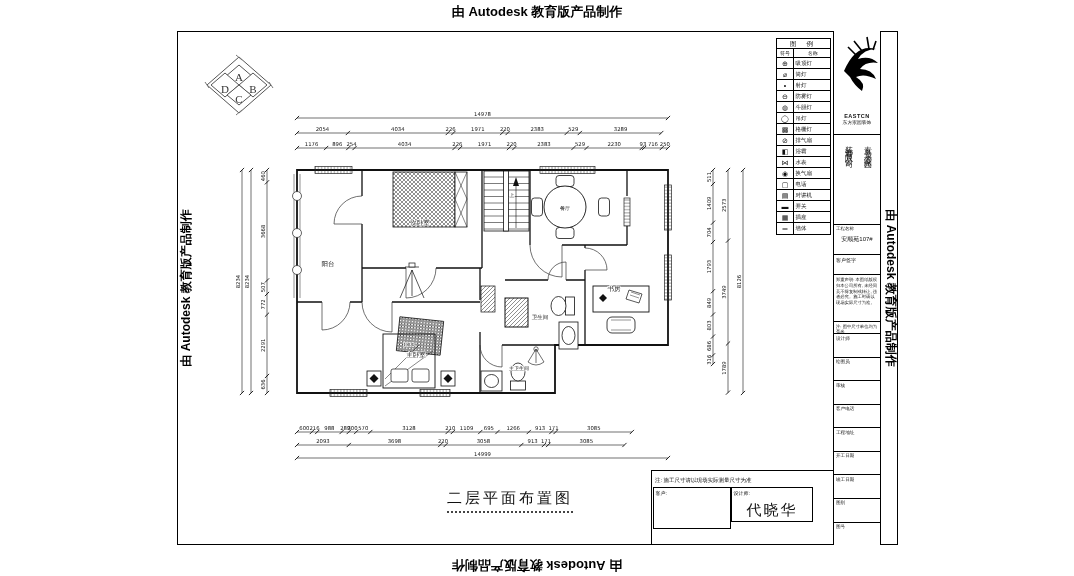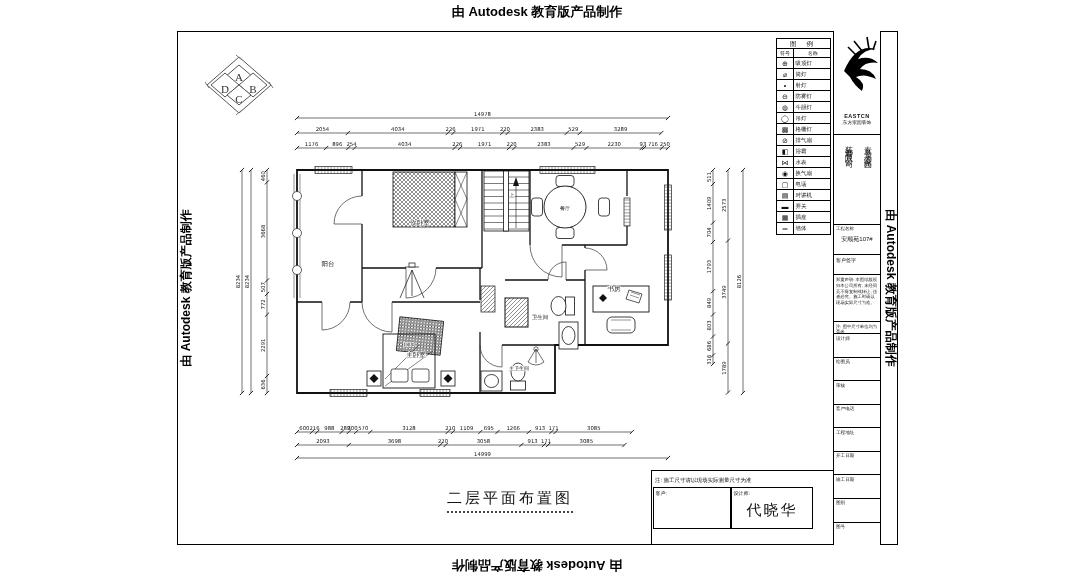--- a/index.html
+++ b/index.html
@@ -40,21 +40,21 @@
   #tb-notice{height:47px;padding:2px;font-size:4.3px;line-height:1.35;color:#222}
   #tb-unit{height:12px;padding:1.5px 2px;font-size:4.3px}
   #tb-rows{flex:1;display:flex;flex-direction:column}
   .tb-row{flex:1;border-bottom:1px solid #000;padding:1.5px 2px}
   .tb-row:last-child{border-bottom:none}
   .tb-row .lbl{font-size:4.6px}
   
   #fline{position:absolute;left:651px;top:470px;width:182px;height:75px;border-top:1px solid #000;border-left:1px solid #000}
   #fnote{position:absolute;left:655px;top:477px;font-size:5.5px;width:178px;white-space:nowrap;overflow:hidden}
   #fbox1{position:absolute;left:653px;top:487px;width:78px;height:42px;border:1px solid #000;font-size:5px;padding:1.5px}
-  #fbox2{position:absolute;left:731px;top:487px;width:82px;height:42px;border:1px solid #000;font-size:5px;padding:1.5px}
+  #fbox2{position:absolute;left:731px;top:487px;width:82px;height:35px;border:1px solid #000;font-size:5px;padding:1.5px}
   #fbox2 .name{font-size:15px;text-align:center;margin-top:5px;letter-spacing:2px;font-family:"Liberation Serif",serif}
   #dtitle{position:absolute;left:447px;top:489px;font-size:15px;letter-spacing:3px;border-bottom:2px dotted #444;padding-bottom:3px;font-weight:400}
 </style>
 </head>
 <body>
 
 <div class="stamp" id="stamp-top">由 Autodesk 教育版产品制作</div>
 <div class="stamp" id="stamp-bottom">由 Autodesk 教育版产品制作</div>
 <div class="stamp" id="stamp-left">由 Autodesk 教育版产品制作</div>
 <div class="stamp" id="stamp-right">由 Autodesk 教育版产品制作</div>

